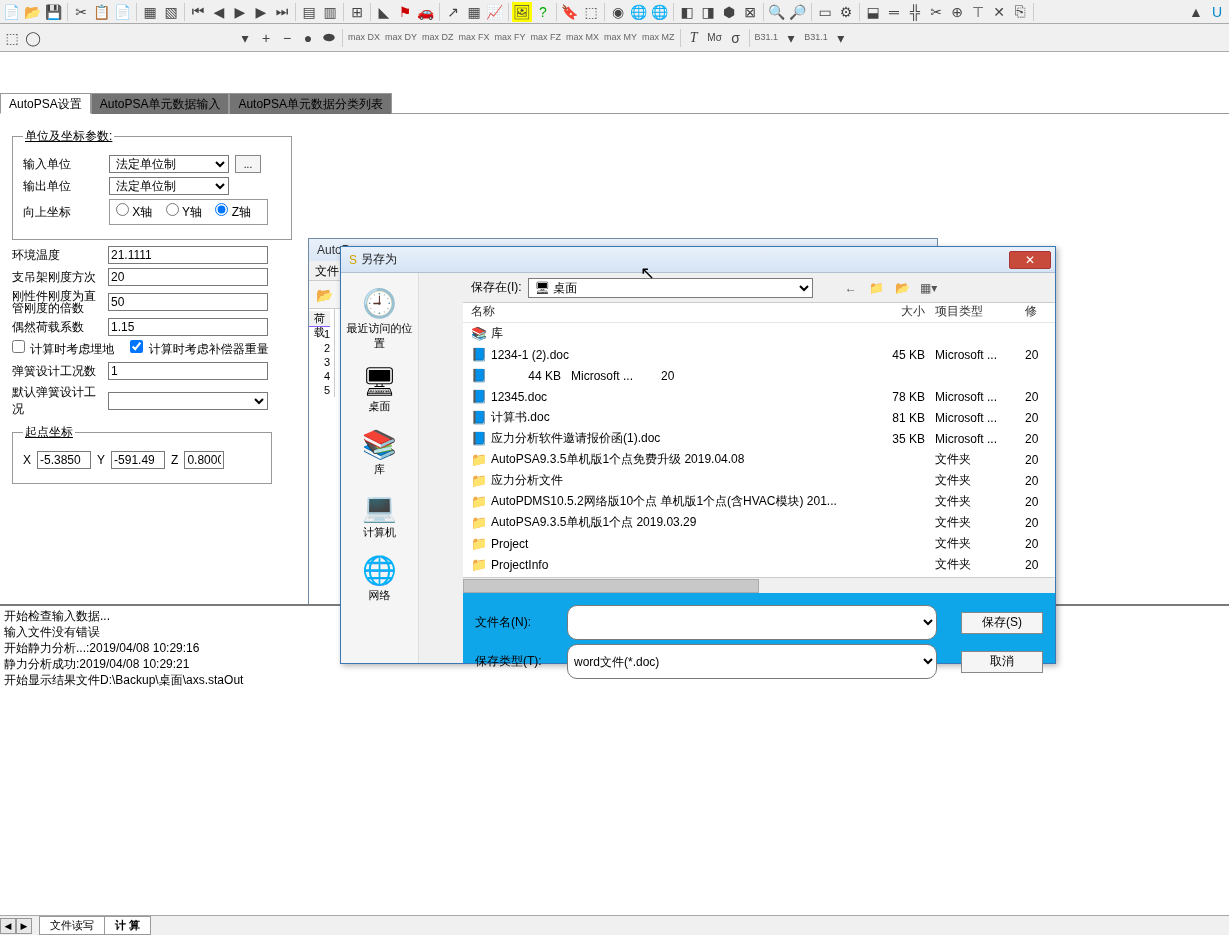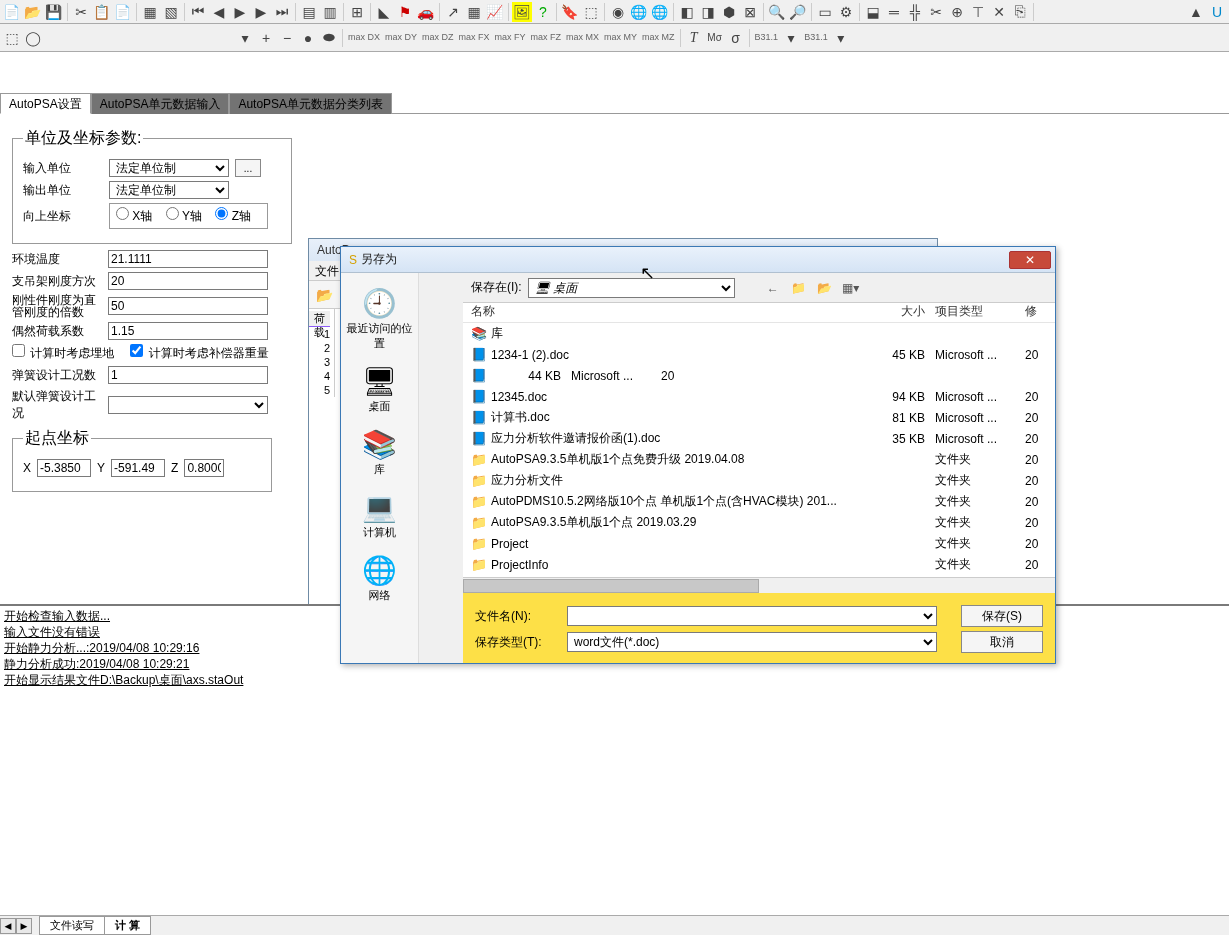--- a/index.html
+++ b/index.html
@@ -12,21 +12,21 @@
 .tb-txt { font-size: 9px; color: #666; padding: 0 2px; line-height: 9px; text-align: center; }
 
 
 .tabbar { display: flex; background: #fff; height: 22px; border-bottom: 1px solid #999; margin-top: 40px; }
 .tab { padding: 2px 8px; border: 1px solid #999; border-bottom: none; background: #737373; margin-right: 0; font-size: 12px; cursor: pointer; position: relative; top: 1px; }
 .tab.active { background: #fff; border-bottom: 1px solid #fff; }
 
 
 .form-panel { padding: 8px 12px; background: #fff; position: relative; }
 fieldset { border: 1px solid #999; padding: 6px 10px 10px; margin: 6px 0; background: #fff; }
-legend { font-size: 16px; padding: 0 2px; }
+legend { font-size: 12px; padding: 0 2px; text-decoration: underline; }
 .row { display: flex; align-items: center; margin: 4px 0; gap: 6px; }
 .lbl { width: 80px; font-size: 12px; }
 select, input[type=text] { font-size: 12px; border: 1px solid #7a7a7a; height: 18px; padding: 0 2px; background: #fff; }
 .radios label { margin-right: 10px; font-size: 12px; }
 .btn-ellipsis { width: 26px; height: 18px; border: 1px solid #888; background: #f5f5f5; font-size: 10px; }
 input[type=checkbox] { margin-right: 2px; }
 
 
 .child-win { position: absolute; left: 308px; top: 238px; width: 630px; height: 440px; border: 1px solid #6f8ba5; background: #fff; }
 .child-title { background: linear-gradient(#e8f0fa, #dbe7f5); height: 22px; font-size: 12px; padding-left: 8px; line-height: 22px; color: #333; }
@@ -40,46 +40,46 @@
 .dialog { position: absolute; left: 340px; top: 246px; width: 716px; height: 418px; border: 1px solid #3a78b5; background: #f0f0f0; box-shadow: 2px 2px 6px rgba(0,0,0,.3); z-index: 100; }
 .dlg-title { height: 26px; background: linear-gradient(#e9f1fb, #d5e4f5); border-bottom: 1px solid #b0c0d0; display: flex; align-items: center; padding: 0 4px 0 8px; }
 .dlg-title-txt { flex: 1; font-size: 12px; color: #222; }
 .dlg-close { width: 42px; height: 18px; background: #c74a3a; border: 1px solid #a33; color: #fff; text-align: center; font-size: 12px; line-height: 16px; cursor: pointer; border-radius: 2px; }
 .dlg-body { display: flex; height: calc(100% - 26px); }
 .dlg-places { width: 90px; background: #f5f5f5; display: flex; flex-direction: column; align-items: center; padding-top: 6px; border-right: 1px solid #ddd; }
 .place { width: 70px; text-align: center; font-size: 11px; margin: 6px 0; cursor: pointer; }
 .place-icon { width: 40px; height: 36px; margin: 0 auto; display: flex; align-items: center; justify-content: center; font-size: 28px; }
 .dlg-main { flex: 1; background: #fff; display: flex; flex-direction: column; margin-left: 44px; }
 .dlg-toprow { height: 30px; background: #f0f0f0; border-bottom: 1px solid #ccc; display: flex; align-items: center; padding: 0 8px; gap: 6px; }
-.dlg-toprow select { height: 20px; width: 207px; font-style: italic; }
+.dlg-toprow select { height: 20px; width: 285px; }
 .nav-icn { width: 20px; height: 20px; display:inline-flex; align-items:center; justify-content:center; color:#555; cursor:pointer; }
 .filelist-hdr { display: flex; height: 20px; border-bottom: 1px solid #e5e5e5; font-size: 12px; color: #333; background: #fff; }
 .fh-name { flex: 1; padding-left: 8px; }
 .fh-size { width: 80px; text-align: right; padding-right: 10px; }
 .fh-type { width: 90px; }
 .fh-date { width: 30px; }
 .filelist { flex: 1; overflow: hidden; position: relative; }
 .file-row { display: flex; height: 21px; align-items: center; font-size: 12px; padding-left: 8px; }
 .fi { width: 16px; height: 16px; margin-right: 4px; display: inline-flex; align-items:center; justify-content:center; font-size:13px; }
 .fi-doc { color: #2a5db0; }
 .fi-fold { color: #f0c050; }
 .fr-name { flex: 1; white-space: nowrap; overflow: hidden; text-overflow: ellipsis; }
 .fr-size { width: 80px; text-align: right; padding-right: 10px; }
 .fr-type { width: 90px; white-space: nowrap; overflow: hidden; text-overflow: ellipsis; }
 .fr-date { width: 30px; }
 .hscroll { height: 16px; background: #f0f0f0; border-top: 1px solid #ccc; position: relative; }
 .hscroll-thumb { position: absolute; left: 0; top: 1px; height: 14px; width: 50%; background: #c8c8c8; border: 1px solid #aaa; }
-.dlg-bottom { height: 70px; background: #fde047; padding: 8px 12px; }
+.dlg-bottom { height: 70px; background: #0ea5e9; padding: 8px 12px; }
 .brow { display: flex; align-items: center; margin: 4px 0; gap: 12px; }
 .brow-lbl { width: 80px; font-size: 12px; }
-.brow select, .brow input { width: 370px; height: 20px; }
+.brow select, .brow input { width: 370px; height: 35px; border-radius: 10px; }
 .dbtn { width: 82px; height: 22px; margin-left: 12px; border: 1px solid #888; background: #f5f5f5; font-size: 12px; cursor: pointer; }
 
 
-.log-panel { position: absolute; left: 0; top: 604px; width: 1229px; height: 300px; border-top: 2px solid #7a7a7a; background: #fff; font-size: 12px; padding: 2px 4px; line-height: 16px; font-family: SimSun, monospace; text-decoration: underline; }
+.log-panel { position: absolute; left: 0; top: 604px; width: 1229px; height: 300px; border-top: 2px solid #7a7a7a; background: #fff; font-size: 12px; padding: 2px 4px; line-height: 16px; font-family: SimSun, monospace; }
 .bottom-tabs { position: absolute; left: 0; bottom: 0; height: 20px; width: 1229px; background: #f0f0f0; border-top: 1px solid #aaa; display: flex; align-items:center; }
 .btab { padding: 1px 10px; border: 1px solid #999; font-size: 11px; background: #fff; margin-left: -1px; cursor:pointer; }
 .btab.active { background: #fff; font-weight: bold; }
 .hscroll-bot { width: 40px; display:flex; }
 .sc-btn { width:16px; height:16px; border:1px solid #999; background:#e8e8e8; font-size:9px; text-align:center; line-height:14px; }
 
 
 .cursor { position: absolute; left: 640px; top: 262px; font-size: 18px; z-index: 200; color: #000; pointer-events: none; }
 </style>
 </head>
@@ -331,21 +331,21 @@
           </div>
           <div class="file-row">
             <span class="fi fi-doc">📘</span>
             <span class="fr-size">44 KB</span>
             <span class="fr-type">Microsoft ...</span>
             <span class="fr-date">20</span>
           </div>
           <div class="file-row">
             <span class="fi fi-doc">📘</span>
             <span class="fr-name">12345.doc</span>
-            <span class="fr-size">94 KB</span>
+            <span class="fr-size">78 KB</span>
             <span class="fr-type">Microsoft ...</span>
             <span class="fr-date">20</span>
           </div>
           <div class="file-row">
             <span class="fi fi-doc">📘</span>
             <span class="fr-name">计算书.doc</span>
             <span class="fr-size">81 KB</span>
             <span class="fr-type">Microsoft ...</span>
             <span class="fr-date">20</span>
           </div>

